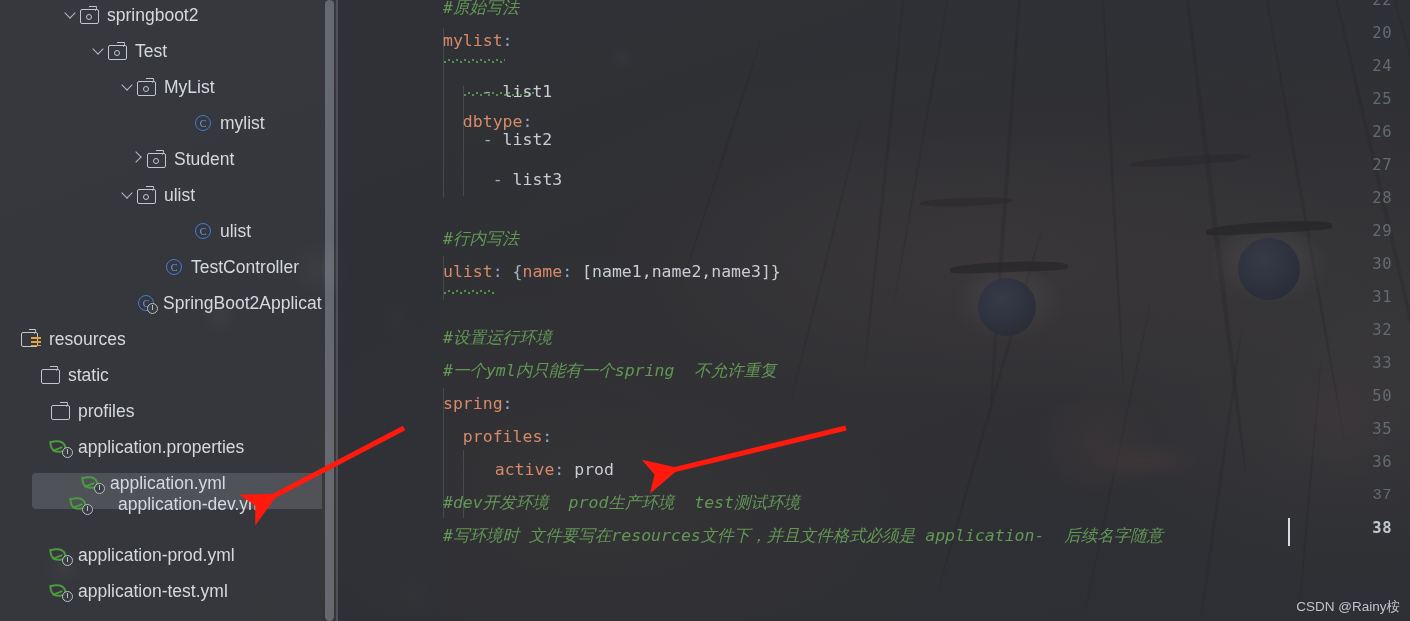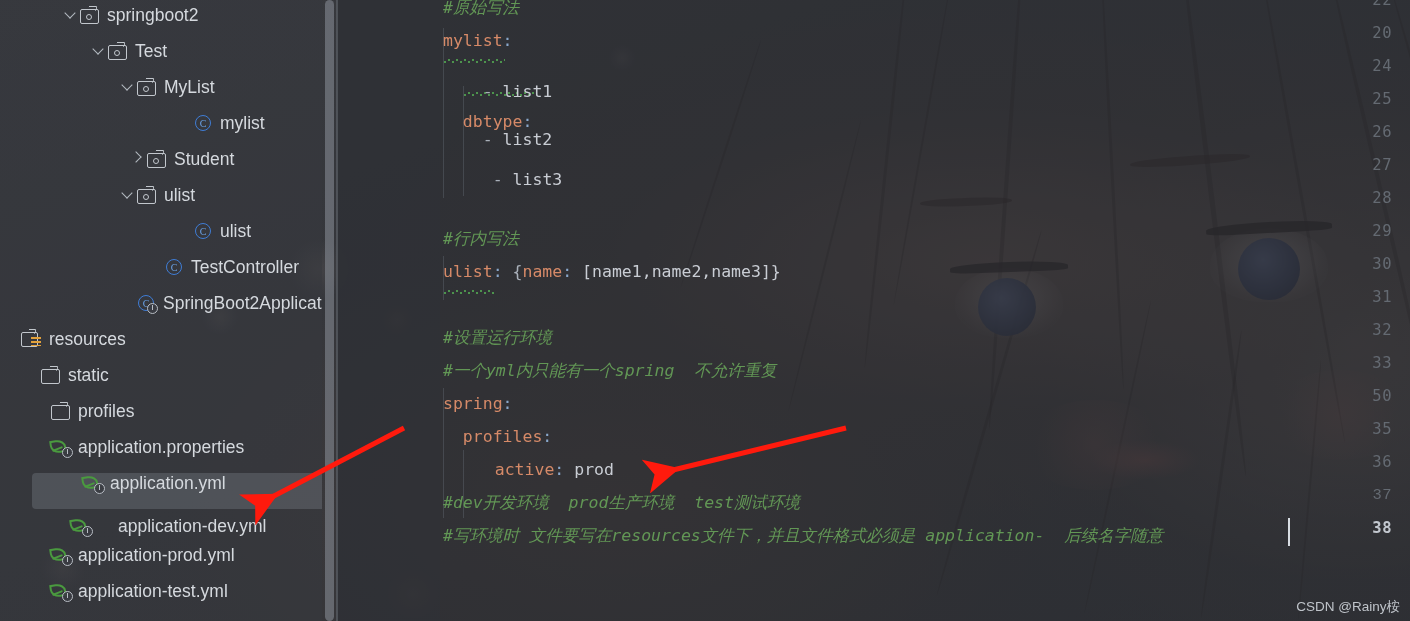--- a/index.html
+++ b/index.html
@@ -381,21 +381,21 @@
         </div>
         <div class="tree-row selected" style="top: 473px; padding-left: 33px;">
           <span class="chev blank"></span>
           <span class="ic ic-yml">
             <span class="leaf"></span>
             <span class="stem"></span>
             <span class="badge"></span>
           </span>
           <span>application.yml</span>
         </div>
-        <div class="tree-row" style="top: 516px; padding-left: 33px; gap: 20px;">
+        <div class="tree-row" style="top: 494px; padding-left: 33px; gap: 20px;">
           <span class="chev blank"></span>
           <span class="ic ic-yml">
             <span class="leaf"></span>
             <span class="stem"></span>
             <span class="badge"></span>
           </span>
           <span>application-dev.yml</span>
         </div>
         <div class="tree-row" style="top: 545px; padding-left: 33px;">
           <span class="chev blank"></span>

